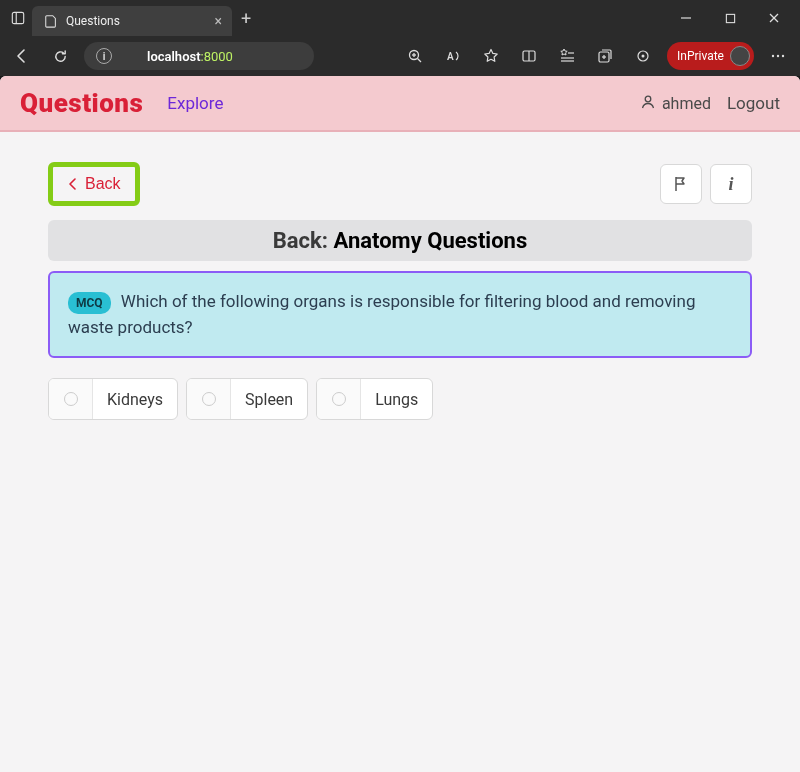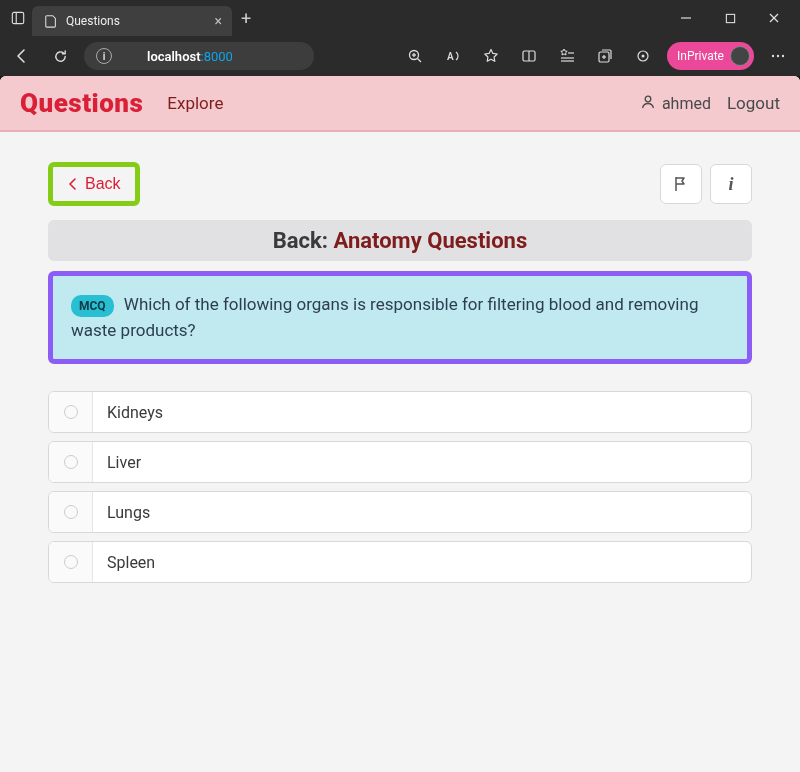--- a/index.html
+++ b/index.html
@@ -33,25 +33,25 @@
     }
     .tb-icon { width: 28px; height: 28px; display:flex; align-items:center; justify-content:center; color:#ddd; cursor:pointer; font-size:14px; }
     .addressbar {
       display:flex; align-items:center; gap:6px;
       flex: 0 0 230px;
       background: #3d3d3d; border-radius: 14px; height: 28px; padding: 0 12px;
       color:#ddd; font-size: 13px;
     }
     .addressbar .info-icon { width:16px; height:16px; display:flex; align-items:center; justify-content:center; border:1px solid #aaa; border-radius:50%; font-size:10px; font-weight:bold; }
     .addr-host { color: #fff; font-weight: 600; padding-left: 29px; }
-    .addr-port { color: #0ea5e9; }
+    .addr-port { color: #bef264; }
     .toolbar-spacer { flex: 1; }
     .inprivate-pill {
       display:flex; align-items:center; gap:6px;
-      background: #ec4899; color:#fff; font-size: 12px;
+      background: #b91c1c; color:#fff; font-size: 12px;
       padding: 4px 4px 4px 10px; border-radius: 14px; cursor:pointer;
     }
     .avatar-dot { width:20px; height:20px; border-radius:50%; background: #444; border:1px solid #888; }
 
     
     .page {
       background: #f5f4f5;
       height: calc(772px - 76px);
       border-radius: 6px 6px 0 0;
       overflow: hidden;
@@ -60,21 +60,21 @@
     .site-header {
       background: #f4cacf;
       border-bottom: 2px solid #e8b0b8;
       display: flex; align-items: center;
       padding: 12px 20px;
     }
     .brand {
       color: #d92037; font-weight: 900; font-size: 26px;
       letter-spacing: 0.5px; margin-right: 24px;
     }
-    .nav-link { color: #7f1d1d; font-size: 17px; margin-right: 16px; cursor:pointer; }
+    .nav-link { color: #6d28d9; font-size: 17px; margin-right: 16px; cursor:pointer; }
     .header-spacer { flex:1; }
     .user-link { display:flex; gap:6px; color:#4a4a4a; font-size:16px; margin-right:16px; cursor:pointer; }
     .logout-link { color:#4a4a4a; font-size:17px; cursor:pointer; }
 
     .content { padding: 30px 48px; }
     .top-row { display:flex; align-items:center; gap:8px; margin-bottom: 14px; }
     .back-btn {
       display:flex; align-items:center; gap:6px;
       border: 5px solid #84cc16; color: #d92037;
       background: transparent; padding: 8px 14px;
@@ -88,36 +88,36 @@
       display:flex; align-items:center; justify-content:center;
       color:#555; font-size:18px; font-weight:bold;
     }
 
     .deck-title {
       background: #e1e1e3; border-radius: 6px;
       padding: 8px 14px; text-align:center;
       font-size: 22px; font-weight: 700; color:#3a3a3a;
       margin-bottom: 10px;
     }
-    .deck-title .deck-name { color: #7f1d1d; text-align: right; }
+    .deck-title .deck-name { color: #000000; text-align: right; }
 
     .question-card {
-      background: #c0eaf0; border: 5px solid #8b5cf6;
+      background: #c0eaf0; border: 2px solid #8b5cf6;
       border-radius: 6px; padding: 16px 18px;
       color: #2c3e50; font-size: 17px; line-height: 1.5;
-      margin-bottom: 27px;
+      margin-bottom: 20px;
     }
     .badge {
       display:inline-block; background:#29bfd3; color:#0f3a44;
       font-size: 12px; font-weight:700;
       padding: 2px 8px; border-radius: 10px; margin-right: 6px;
       vertical-align: middle;
     }
 
-    .options { display:flex; flex-direction:column; gap:8px; }
+    .options { display:flex; flex-direction:row; gap:8px; }
     .option {
       display:flex; align-items:stretch;
       border: 1px solid #d8d8d8; border-radius: 6px;
       background:#fff; overflow:hidden; cursor:pointer; height: 42px;
     }
     .option .radio-col {
       width: 44px; display:flex; align-items:center; justify-content:center;
       border-right: 1px solid #e5e5e5; background:#fafafa;
     }
     .radio-circle {
@@ -309,30 +309,24 @@
       <label class="option">
         <span class="radio-col">
             <span class="radio-circle"></span>
           </span>
         <span class="label-col">Kidneys</span>
       </label>
       <label class="option">
         <span class="radio-col">
             <span class="radio-circle"></span>
           </span>
-        <span class="label-col">Liver</span>
+        <span class="label-col">Spleen</span>
       </label>
       <label class="option">
         <span class="radio-col">
             <span class="radio-circle"></span>
           </span>
         <span class="label-col">Lungs</span>
       </label>
-      <label class="option">
-        <span class="radio-col">
-            <span class="radio-circle"></span>
-          </span>
-        <span class="label-col">Spleen</span>
-      </label>
     </div>
 
   </div>
 </div>
 
 </body></html>

